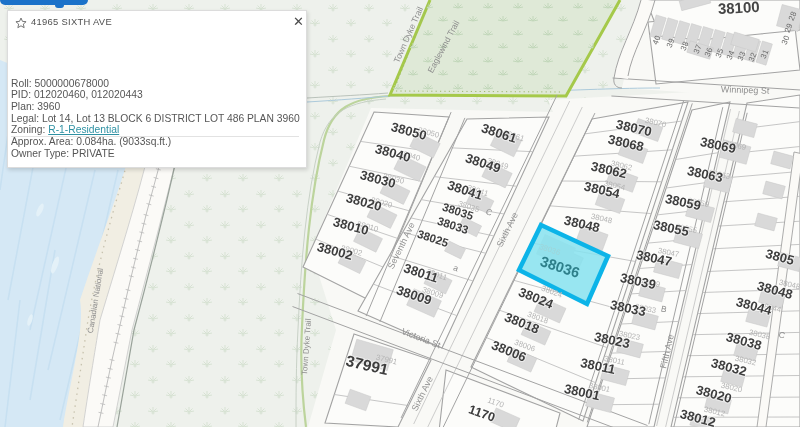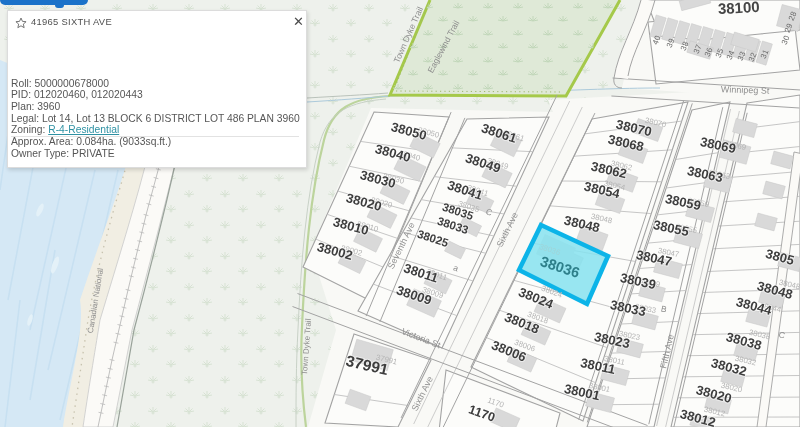--- a/index.html
+++ b/index.html
@@ -438,20 +438,20 @@
 
 <div class="ptitle">41965 SIXTH AVE</div>
 
 <div class="closex">✕</div>
 
 <div class="pbody">
 Roll: 5000000678000<br>
 PID: 012020460, 012020443<br>
 Plan: 3960<br>
 Legal: Lot 14, Lot 13 BLOCK 6 DISTRICT LOT 486 PLAN 3960<br>
-Zoning: <a href="#">R-4-Residential</a><br>
+Zoning: <a href="#">R-1-Residential</a><br>
 Approx. Area: 0.084ha. (9033sq.ft.)<br>
 Owner Type: PRIVATE
 </div>
 
 <div class="psep"></div>
 
 </div>
 
 </body></html>

